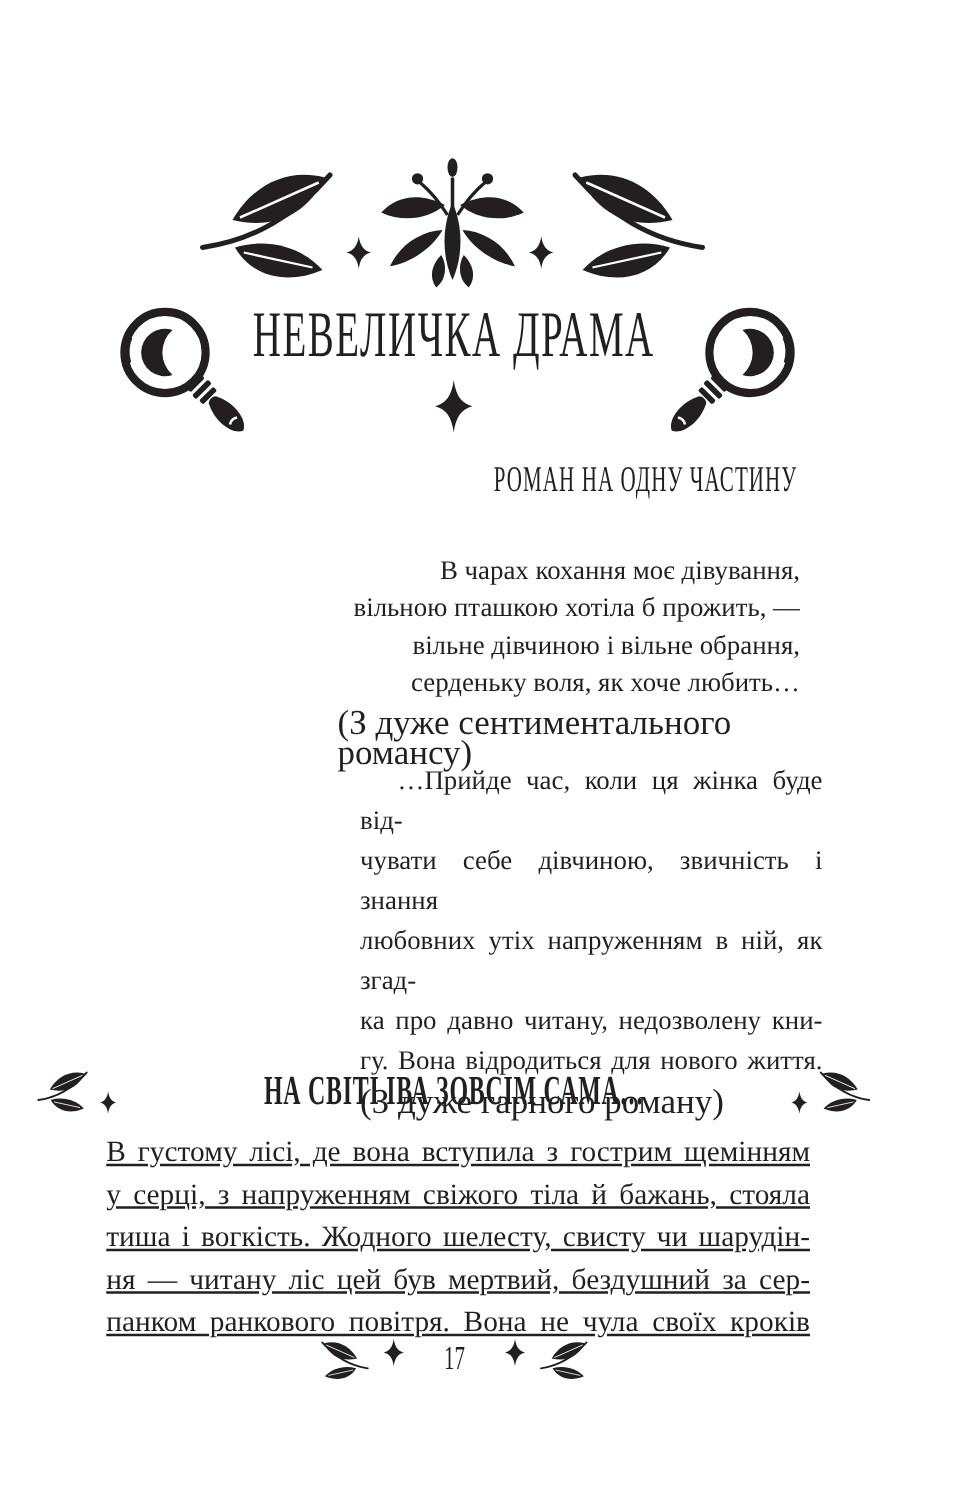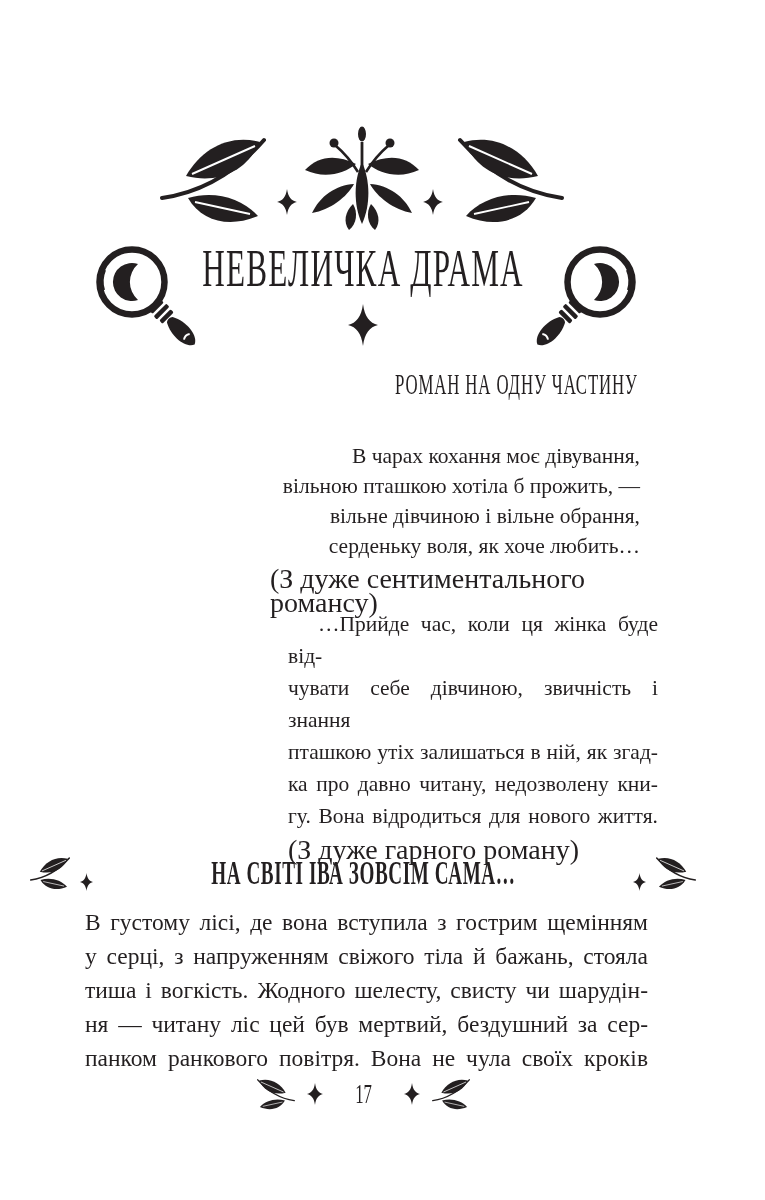--- a/index.html
+++ b/index.html
@@ -56,26 +56,27 @@
     display:flex;align-items:flex-end;justify-content:center;gap:8px;
   }
   .section-heading{
     font-size:33px;line-height:36px;letter-spacing:1px;white-space:nowrap;
   }
   .section-heading .squeeze{display:inline-block;transform:scaleX(0.58);transform-origin:50% 50%;}
 
   .body-text{
     position:absolute;left:85px;top:905px;width:563px;
     font-size:23.5px;
+    text-decoration:underline;
   }
   .body-text .b-line{line-height:34px;text-align:justify;text-align-last:justify;white-space:normal;}
 
   .footer-row{
     position:absolute;left:0;top:1071px;width:100%;height:46px;
-    display:flex;align-items:center;justify-content:center;
+    display:flex;justify-content:center;
   }
   .footer-row .gap-s{width:10px;}
   .footer-row .gap-l{width:27px;}
   .page-number{
     font-size:27px;line-height:30px;white-space:nowrap;
   }
   .page-number .squeeze{display:inline-block;transform:scaleX(0.62);transform-origin:50% 50%;}
 </style>
 </head>
 <body>
@@ -163,21 +164,21 @@
       <div class="ep-line">В чарах кохання моє дівування,</div>
       <div class="ep-line">вільною пташкою хотіла б прожить, —</div>
       <div class="ep-line">вільне дівчиною і вільне обрання,</div>
       <div class="ep-line">серденьку воля, як хоче любить…</div>
       <div class="attribution">(З дуже сентиментального романсу)</div>
     </div>
 
     <div class="epigraph epigraph-2">
       <div class="ep-line first">…Прийде час, коли ця жінка буде від-</div>
       <div class="ep-line">чувати себе дівчиною, звичність і знання</div>
-      <div class="ep-line">пташкою утіх залишаться в ній, як згад-</div>
+      <div class="ep-line">любовних утіх напруженням в ній, як згад-</div>
       <div class="ep-line">ка про давно читану, недозволену кни-</div>
       <div class="ep-line last">гу. Вона відродиться для нового життя.</div>
       <div class="attribution">(З дуже гарного роману)</div>
     </div>
 
     <div class="section-heading-row">
       <svg class="orn" width="44" height="36" viewBox="0 0 110 95">
           <use href="#branch" transform="translate(2,2)"></use>
         </svg>
       <svg class="orn" width="13" height="18" viewBox="-16 -18 32 36" preserveAspectRatio="none">

